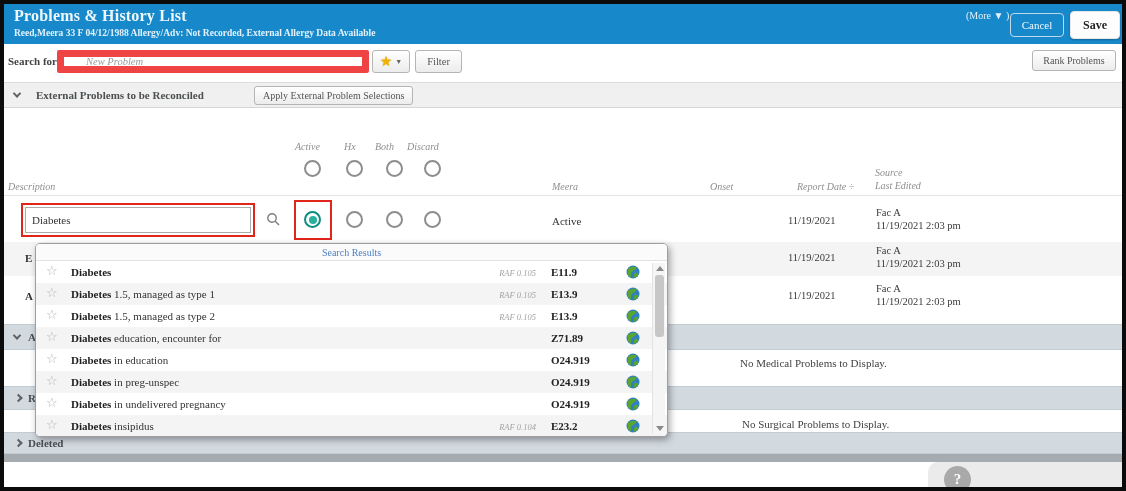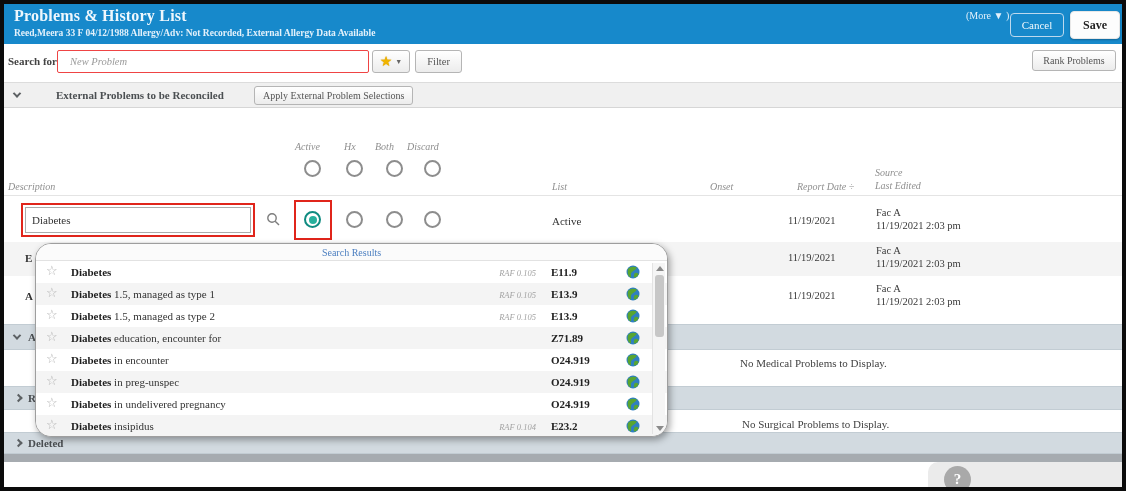--- a/index.html
+++ b/index.html
@@ -14,22 +14,22 @@
   .hdr-patient { position:absolute; left:10px; top:24px; font-size:9.5px; color:#e3f1fb; font-weight:bold; }
   .hdr-more { position:absolute; left:938px; top:6px; font-size:10px; color:#e3f1fb; cursor:pointer;margin-left:24px; }
   .btn-cancel { position:absolute; left:1006px; top:9px; width:54px; height:24px; background:transparent;
     border:1px solid #bcd9ee; border-radius:4px; color:#f2f9fd; font-size:11px; font-family:inherit; cursor:pointer; }
   .btn-save { position:absolute; left:1066px; top:7px; width:50px; height:28px; background:#fdfdfd;
     border:1px solid #e8e8e8; border-radius:4px; color:#222; font-size:12px; font-weight:bold; font-family:inherit; cursor:pointer;
     box-shadow:0 1px 2px rgba(0,0,0,.25); }
 
   
   .lbl { font-size:11px; color:#444; font-weight:bold; }
-  .tb-input { position:absolute; left:57px; top:50px; width:312px; height:23px; border:1px solid #ef4444; border-radius:2px;
-    font-size:10.5px; font-style:italic; color:#555; padding:0 12px; font-family:inherit; }
+  .tb-input { position:absolute; left:57px; top:50px; width:312px; height:23px; border:7px solid #ef4444; border-radius:2px;
+    font-size:10.5px; font-style:italic; color:#555; padding:0 22px; font-family:inherit; }
   .tb-input::placeholder { color:#9a9a9a; font-style:italic; }
   .btn { background:linear-gradient(#ffffff,#ececec); border:1px solid #b5b5b5; border-radius:3px;
     color:#555; font-size:10.5px; font-family:inherit; cursor:pointer; }
   .star-btn { position:absolute; left:372px; top:50px; width:38px; height:23px; display:flex; align-items:center; justify-content:center; gap:3px; }
   .star-glyph { color:#f0b400; font-size:14px; line-height:1; text-shadow:0 0 1px #c98f00; }
   .caret { font-size:7px; color:#666; }
 
   
   .bar { position:absolute; left:4px; width:1118px; background:#f0f0f0; border-top:1px solid #dcdcdc; border-bottom:1px solid #d6d6d6; }
   .bar-blue { background:#d2dae0; border-top:1px solid #c2ccd3; border-bottom:1px solid #c2ccd3; }
@@ -46,21 +46,21 @@
 
   .redframe { position:absolute; border:2px solid #e0251b; z-index:6; pointer-events:none; }
   .cellmain { font-size:11px; color:#333; }
   .cellsmall { font-size:10.5px; color:#3a3a3a; }
 
   .stripe { position:absolute; left:4px; width:1118px; background:#f4f4f4; }
   .sepline { position:absolute; left:4px; width:1118px; height:1px; background:#e4e4e4; }
 
   
   .dd { position:absolute; left:35px; top:243px; width:633px; height:194px; background:#fff; z-index:10;
-    border:1px solid #9e9e9e; border-radius:16px; box-shadow:2px 3px 7px rgba(0,0,0,.35); overflow:hidden; }
+    border:1px solid #9e9e9e; border-radius:5px; box-shadow:2px 3px 7px rgba(0,0,0,.35); overflow:hidden; }
   .dd-head { height:17px; background:#fbfbfb; border-bottom:1px solid #e2e2e2; text-align:center;
     font-size:10px; color:#4c7fc0; line-height:17px; }
   .dd-row { position:relative; height:22px; cursor:pointer; }
   .dd-row:nth-child(odd) { background:#f4f4f4; }
   .dd-star { position:absolute; left:10px; top:3px; font-size:13px; color:#b3b3b3; line-height:1; cursor:pointer; }
   .dd-desc { position:absolute; left:35px; top:5px; font-size:11px; color:#333; white-space:nowrap; }
   .dd-desc b { color:#1d1d1d; }
   .dd-raf { position:absolute; left:425px; top:7px; width:75px; text-align:right; font-size:8.5px; font-style:italic; color:#a3a3a3; }
   .dd-code { position:absolute; left:515px; top:5px; font-size:11px; font-weight:bold; color:#222; }
   .dd-globe { position:absolute; left:590px; top:4px; }
@@ -93,37 +93,37 @@
   <input class="tb-input" placeholder="New Problem" style="">
   <button class="btn star-btn">
     <span class="star-glyph">★</span>
     <span class="caret">▼</span>
   </button>
   <button class="btn abs" style="left:415px; top:50px; width:47px; height:23px;">Filter</button>
   <button class="btn abs" style="left:1032px; top:50px; width:84px; height:21px; font-size:10px;">Rank Problems</button>
 
   <div class="bar" style="top:82px; height:26px;">
     <span class="chev chev-down abs" style="left:10px; top:9px;"></span>
-    <span class="bar-label abs" style="left:40px; top:6px;padding-left:12px;">External Problems to be Reconciled</span>
+    <span class="bar-label abs" style="left:20px; top:6px;padding-left:12px;">External Problems to be Reconciled</span>
     <button class="btn abs" style="left:250px; top:3px; height:19px; padding:0 8px; font-size:10px;">Apply External Problem Selections</button>
   </div>
 
 
   <span class="ithead abs" style="left:295px; top:141px;">Active</span>
   <span class="ithead abs" style="left:344px; top:141px;">Hx</span>
   <span class="ithead abs" style="left:375px; top:141px;">Both</span>
   <span class="ithead abs" style="left:407px; top:141px;">Discard</span>
 
   <span class="radio" style="left:304px; top:160px;"></span>
   <span class="radio" style="left:346px; top:160px;"></span>
   <span class="radio" style="left:386px; top:160px;"></span>
   <span class="radio" style="left:424px; top:160px;"></span>
 
   <span class="ithead abs" style="left:8px; top:181px;">Description</span>
-  <span class="ithead abs" style="left:552px; top:181px;">List</span>
+  <span class="ithead abs" style="left:552px; top:181px;">Meera</span>
   <span class="ithead abs" style="left:710px; top:181px;">Onset</span>
   <span class="ithead abs" style="left:797px; top:181px;">Report Date ÷</span>
   <span class="ithead abs" style="left:875px; top:167px;">Source</span>
   <span class="ithead abs" style="left:875px; top:180px;">Last Edited</span>
   <div class="sepline" style="top:195px;"></div>
 
   <div>
     <div class="redframe" style="left:21px; top:203px; width:234px; height:34px;"></div>
     <input class="abs cellmain" style="left: 25px; top: 207px; width: 226px; height: 26px; border: 1px solid rgb(171, 171, 171); padding: 0px 6px; font-family: inherit;" value="Diabetes">
     <span class="abs" style="left:266px; top:212px;">
@@ -221,21 +221,21 @@
       <span class="dd-raf"></span>
       <span class="dd-code">Z71.89</span>
       <span class="dd-globe"><svg width="14" height="14" viewBox="0 0 14 14">
             <circle cx="7" cy="7" r="6.5" fill="#2f7fc1"></circle>
             <path d="M2 4C4 1.5 8 1 11 2.5 10 5 7 5.5 5.5 7.5 4 9.5 6 11.5 4.5 12.5 2.5 11.5 1 9 2 4Z" fill="#58a531"></path>
             <path d="M9 8C11 7.5 12.5 8.5 12.5 9.5 11.5 11.5 9.5 12.8 8 12.5 7.5 10.8 8 8.5 9 8Z" fill="#58a531"></path>
           </svg></span>
     </div>
     <div class="dd-row">
       <span class="dd-star">☆</span>
-      <span class="dd-desc"><b>Diabetes</b><span> in encounter</span></span>
+      <span class="dd-desc"><b>Diabetes</b><span> in education</span></span>
       <span class="dd-raf"></span>
       <span class="dd-code">O24.919</span>
       <span class="dd-globe"><svg width="14" height="14" viewBox="0 0 14 14">
             <circle cx="7" cy="7" r="6.5" fill="#2f7fc1"></circle>
             <path d="M2 4C4 1.5 8 1 11 2.5 10 5 7 5.5 5.5 7.5 4 9.5 6 11.5 4.5 12.5 2.5 11.5 1 9 2 4Z" fill="#58a531"></path>
             <path d="M9 8C11 7.5 12.5 8.5 12.5 9.5 11.5 11.5 9.5 12.8 8 12.5 7.5 10.8 8 8.5 9 8Z" fill="#58a531"></path>
           </svg></span>
     </div>
     <div class="dd-row">
       <span class="dd-star">☆</span>

